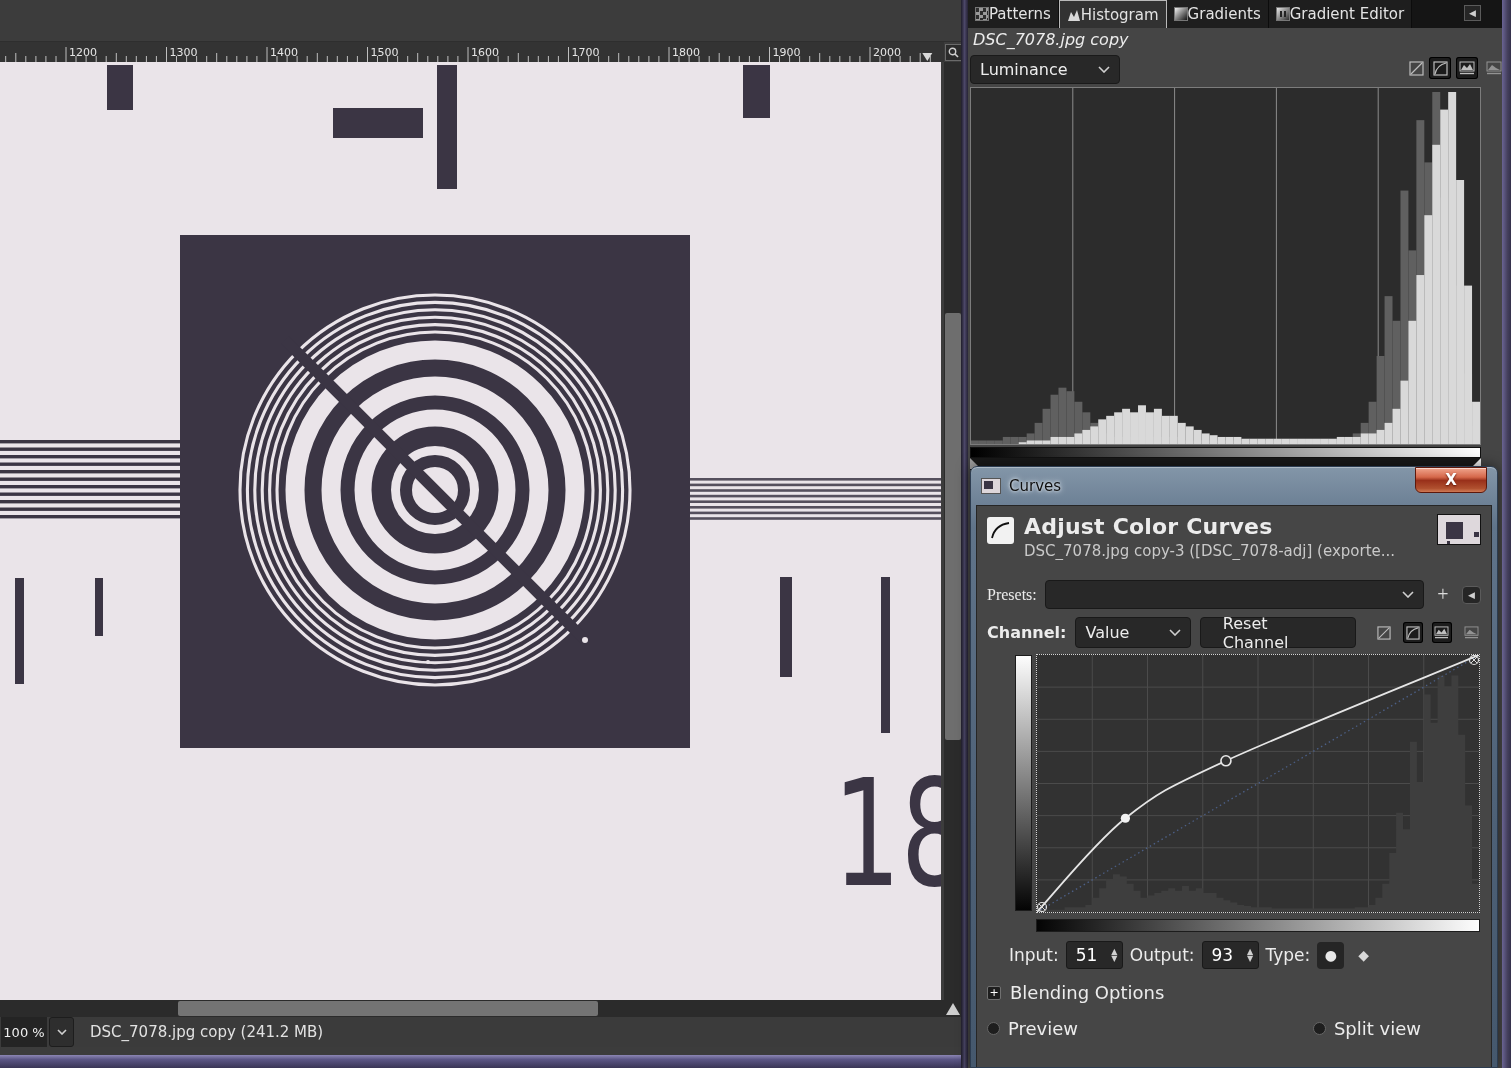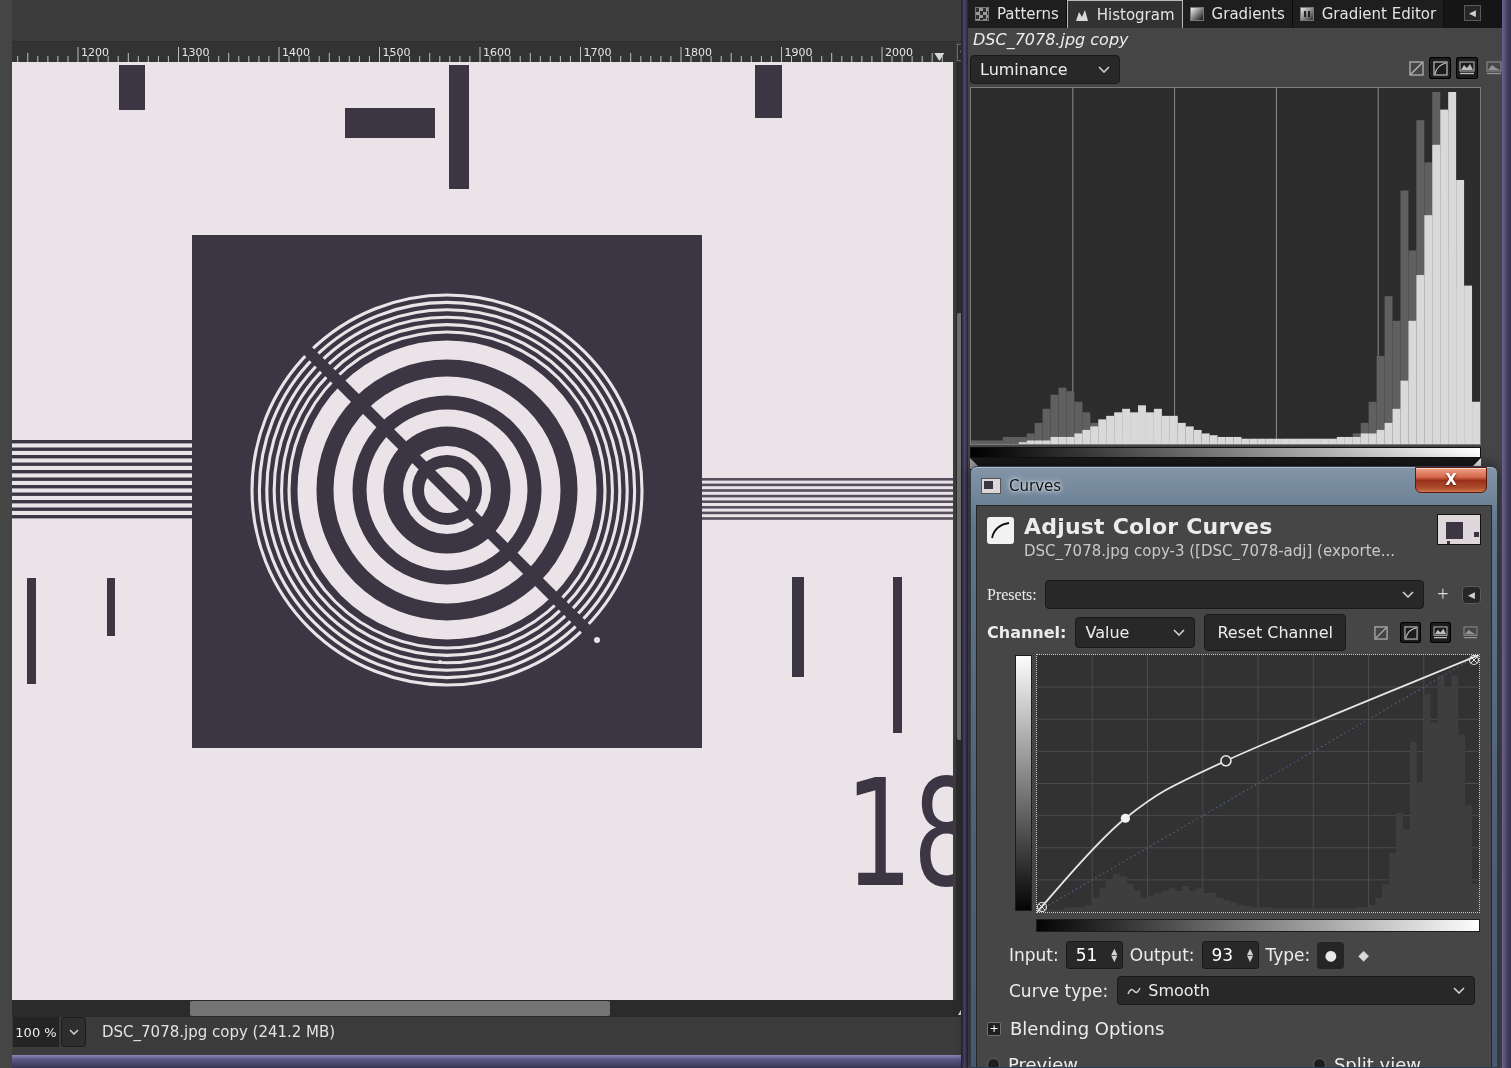--- a/index.html
+++ b/index.html
@@ -1,21 +1,21 @@
 <!DOCTYPE html>
 <html><head>
 <meta charset="utf-8">
 <style>
   * { margin:0; padding:0; box-sizing:border-box; }
   html,body { width:1511px; height:1068px; overflow:hidden; background:#454545;
               font-family:"DejaVu Sans","Liberation Sans",sans-serif; }
   #app { position:absolute; left:0; top:0; width:1511px; height:1068px; }
 
   
-  .canvas-pane { position:absolute; left:12px; top:0; width:968px; height:1068px; background:#3c3c3c;padding-left:25px; }
+  .canvas-pane { position:absolute; left:0; top:0; width:968px; height:1068px; background:#3c3c3c;padding-left:25px; }
   .toolbar-strip { position:absolute; left:0; top:0; width:962px; height:42px; background:#3c3c3c; border-bottom:1px solid #2e2e2e; }
   .ruler { position:absolute; left:0; top:42px; width:944px; height:20px; background:#333333; }
   .ruler svg { display:block; }
   .ruler-corner { position:absolute; left:945px; top:44px; width:17px; height:17px; background:#2b2b2b; border:1px solid #6a6a6a; display:flex; align-items:center; justify-content:center; }
   .canvas-viewport { position:absolute; left:0; top:62px; width:941px; height:938px; background:#eae4e9; overflow:hidden; }
   .vscrollbar { position:absolute; left:944px; top:62px; width:18px; height:938px; background:#2b2b2b; }
   .vscroll-thumb { position:absolute; left:1px; top:251px; width:16px; height:427px; background:#6e6e6e; border-radius:2px; }
   .hscrollbar { position:absolute; left:0; top:1000px; width:944px; height:17px; background:#2b2b2b; }
   .hscroll-thumb { position:absolute; left:178px; top:1px; width:420px; height:15px; background:#747474; border-radius:2px; }
   .scroll-corner { position:absolute; left:944px; top:1000px; width:18px; height:17px; background:#2b2b2b; display:flex; align-items:flex-end; justify-content:center; }
@@ -27,21 +27,21 @@
   .bottom-strip { position:absolute; left:0; top:1055px; width:968px; height:13px;
                   background:linear-gradient(180deg,#8c86b4 0%,#5a5584 35%,#393555 100%); }
   .pane-divider { position:absolute; left:961px; top:0; width:7px; height:1068px;
                   background:linear-gradient(90deg,#1f1d2a,#4c4768 50%,#262335); }
 
   
   .right-panel { position:absolute; left:968px; top:0; width:543px; height:1068px; background:#454545; }
   .right-edge { position:absolute; left:1502px; top:0; width:9px; height:1068px; z-index:60;
                 background:linear-gradient(90deg,#6a6494,#45405e 60%,#33304a); }
   .tabbar { position:absolute; left:0; top:0; width:543px; height:28px; background:#151515; display:flex; align-items:stretch; }
-  .tab { display:flex; align-items:center; gap:8px; padding:0 7px; color:#e3e3e3; font-size:15px; background:#1e1e1e; border-right:1px solid #0c0c0c; }
+  .tab { display:flex; align-items:center; gap:0; padding:0 7px; color:#e3e3e3; font-size:15px; background:#1e1e1e; border-right:1px solid #0c0c0c; }
   .tab.active { background:#323232; border:1px solid #b9b9b9; border-bottom:none; }
   .tab-icon { width:14px; height:14px; display:inline-block; }
   .icon-checker { background:repeating-conic-gradient(#9a9a9a 0 25%, #2e2e2e 0 50%) 0 0/7px 7px; border:1px solid #777; }
   .icon-gradient { background:linear-gradient(135deg,#f2f2f2,#141414); border:1px solid #777; }
   .icon-gradedit { background:linear-gradient(135deg,#e8e8e8,#303030); border:1px solid #777; position:relative; }
   .icon-gradedit::after{ content:""; position:absolute; inset:3px; background:repeating-linear-gradient(90deg,#222 0 2px,transparent 2px 4px); }
   .panel-menu-btn { position:absolute; right:30px; top:5px; width:17px; height:16px; background:#262626; border:1px solid #5b5b5b; color:#cfcfcf; font-size:9px; display:flex; align-items:center; justify-content:center; }
   .hist-image-title { position:absolute; left:5px; top:30px; font-style:italic; font-size:16px; color:#ececec; }
   .hist-combo { position:absolute; left:2px; top:55px; width:150px; height:29px; background:#282828; border:1px solid #1a1a1a; border-radius:4px; color:#eeeeee; font-size:16px; display:flex; align-items:center; padding:0 9px; }
   .hist-combo .chev { margin-left:auto; }
@@ -81,21 +81,21 @@
   .lbl { color:#ececec; font-size:16px; }
   .lbl.bold { font-weight:bold; }
   .combo { background:#282828; border:1px solid #191919; border-radius:4px; color:#ececec; font-size:16px; display:flex; align-items:center; padding:0 9px; }
   .btn { background:#282828; border:1px solid #191919; border-radius:4px; color:#ececec; font-size:16px; display:flex; align-items:center; justify-content:center; }
   .presets-row { margin-top:8px; height:29px; gap:8px;font-family:Liberation Serif, serif; }
   .presets-row .combo { flex:1; height:29px; }
   .plus-btn { width:22px; height:24px; font-size:20px; color:#dcdcdc; background:none; border:none; }
   .dock-btn { width:19px; height:18px; background:#262626; border:1px solid #5b5b5b; color:#cfcfcf; font-size:9px; }
   .channel-row { margin-top:8px; height:31px; gap:9px; }
   .channel-combo { width:120px; height:31px; }
-  .reset-btn { height:37px; padding:0 12px; }
+  .reset-btn { height:31px; padding:0 22px; }
   .mini2 { width:21px; height:21px; display:flex; align-items:center; justify-content:center; border-radius:3px; }
   .mini2.pressed { background:#1c1c1c; box-shadow:inset 0 0 0 1px #000; }
   .curve-zone { margin-top:6px; padding-left:28px; display:flex; gap:4px; height:260px; }
   .vgrad { width:17px; height:256px; margin-top:1px; border:1px solid #1c1c1c; background:linear-gradient(180deg,#fdfdfd,#040404); }
   .curve-box { position:relative; width:444px; height:259px; background:#323232; border:1px dotted #d4d4d4; }
   .hgrad { margin:5px 0 0 49px; width:444px; height:13px; border:1px solid #1c1c1c; background:linear-gradient(90deg,#040404,#fdfdfd); }
   .io-row { margin-top:9px; gap:7px; font-size:17px; color:#ececec; padding-left:22px; }
   .spin { width:57px; height:28px; background:#282828; border:1px solid #191919; border-radius:3px; display:flex; align-items:center; }
   .spin .val { flex:1; padding-left:9px; font-size:17px; color:#fff; }
   .spin .arrows { width:15px; display:flex; flex-direction:column; align-items:center; line-height:7px; font-size:8px; color:#cfcfcf; }
@@ -678,36 +678,20 @@
               <span>▼</span>
             </span>
         </div>
         <span>Type:</span>
         <div class="type-dot-btn">
           <span>●</span>
         </div>
         <span class="type-diamond">◆</span>
       </div>
 
-      <div class="row curvetype-row">
-        <span class="lbl" style="font-size:17px;">Curve type:</span>
-        <div class="combo curvetype-combo">
-          <span>
-            <svg width="14" height="10" viewBox="0 0 14 10">
-                <path d="M1 8 Q4 1 7 5 T13 2" fill="none" stroke="#cfcfcf" stroke-width="1.4"></path>
-              </svg>
-          </span>
-          <span>Smooth</span>
-          <span class="chev">
-            <svg width="12" height="7" viewBox="0 0 12 7">
-                <polyline points="1,1 6,6 11,1" fill="none" stroke="#cfcfcf" stroke-width="1.6"></polyline>
-              </svg>
-          </span>
-        </div>
-      </div>
 
       <div class="row blending-row">
         <span class="expander">+</span>
         <span class="blending-lbl">Blending Options</span>
       </div>
 
       <div class="row preview-row">
         <span class="check-item">
           <span class="check-circle"></span>
           <span class="cut-lbl">Preview</span>

